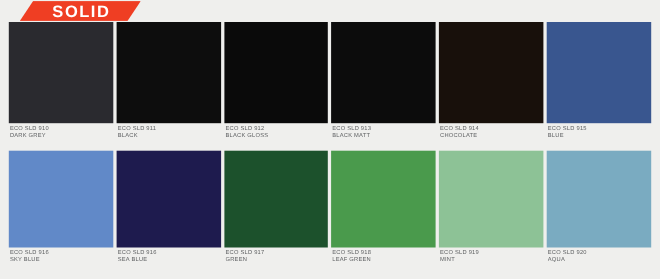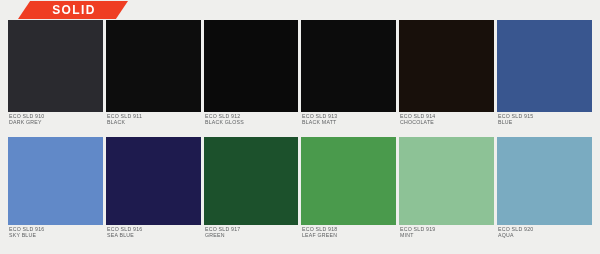--- a/index.html
+++ b/index.html
@@ -31,21 +31,21 @@
     width: 110px;
     background: #ef3e23;
     -webkit-clip-path: polygon(11% 0, 100% 0, 89% 100%, 0% 100%);
     clip-path: polygon(11% 0, 100% 0, 89% 100%, 0% 100%);
     display: flex;
     align-items: center;
     justify-content: center;
   }
   .banner-label {
     color: #ffffff;
-    font-size: 12px;
+    font-size: 15px;
     font-weight: bold;
     letter-spacing: 1.4px;
     line-height: 1;
     padding-left: 2px;
   }
 
   
   .grid {
     position: absolute;
     left: 0;

